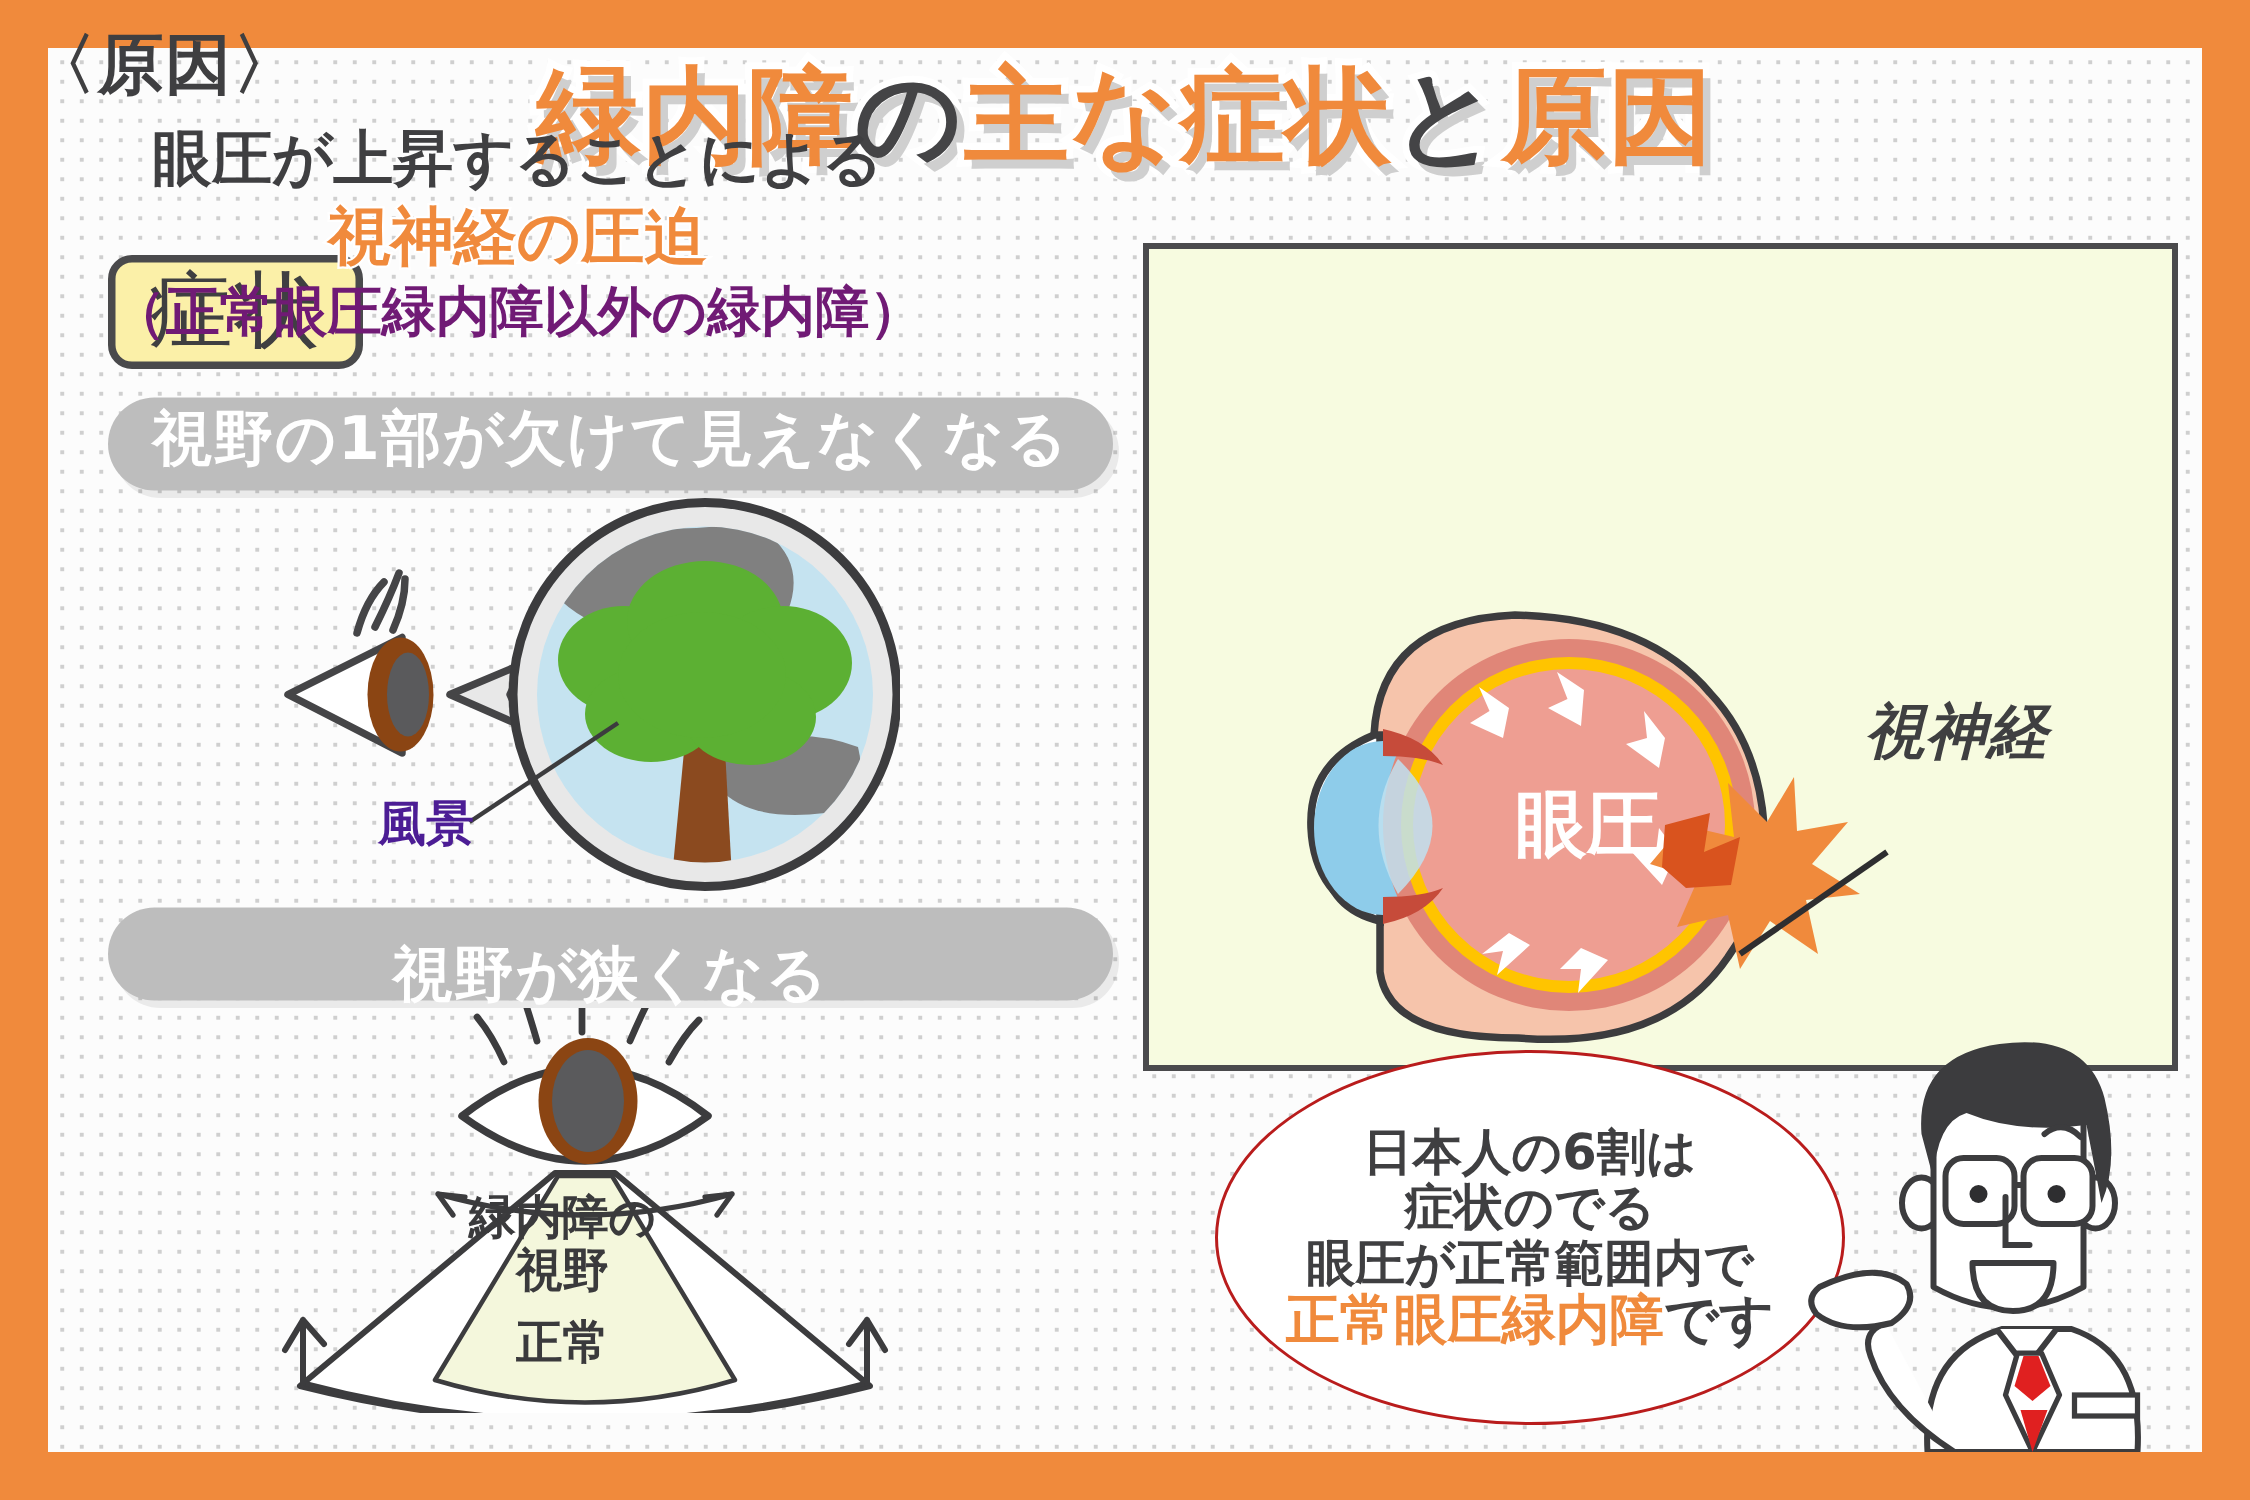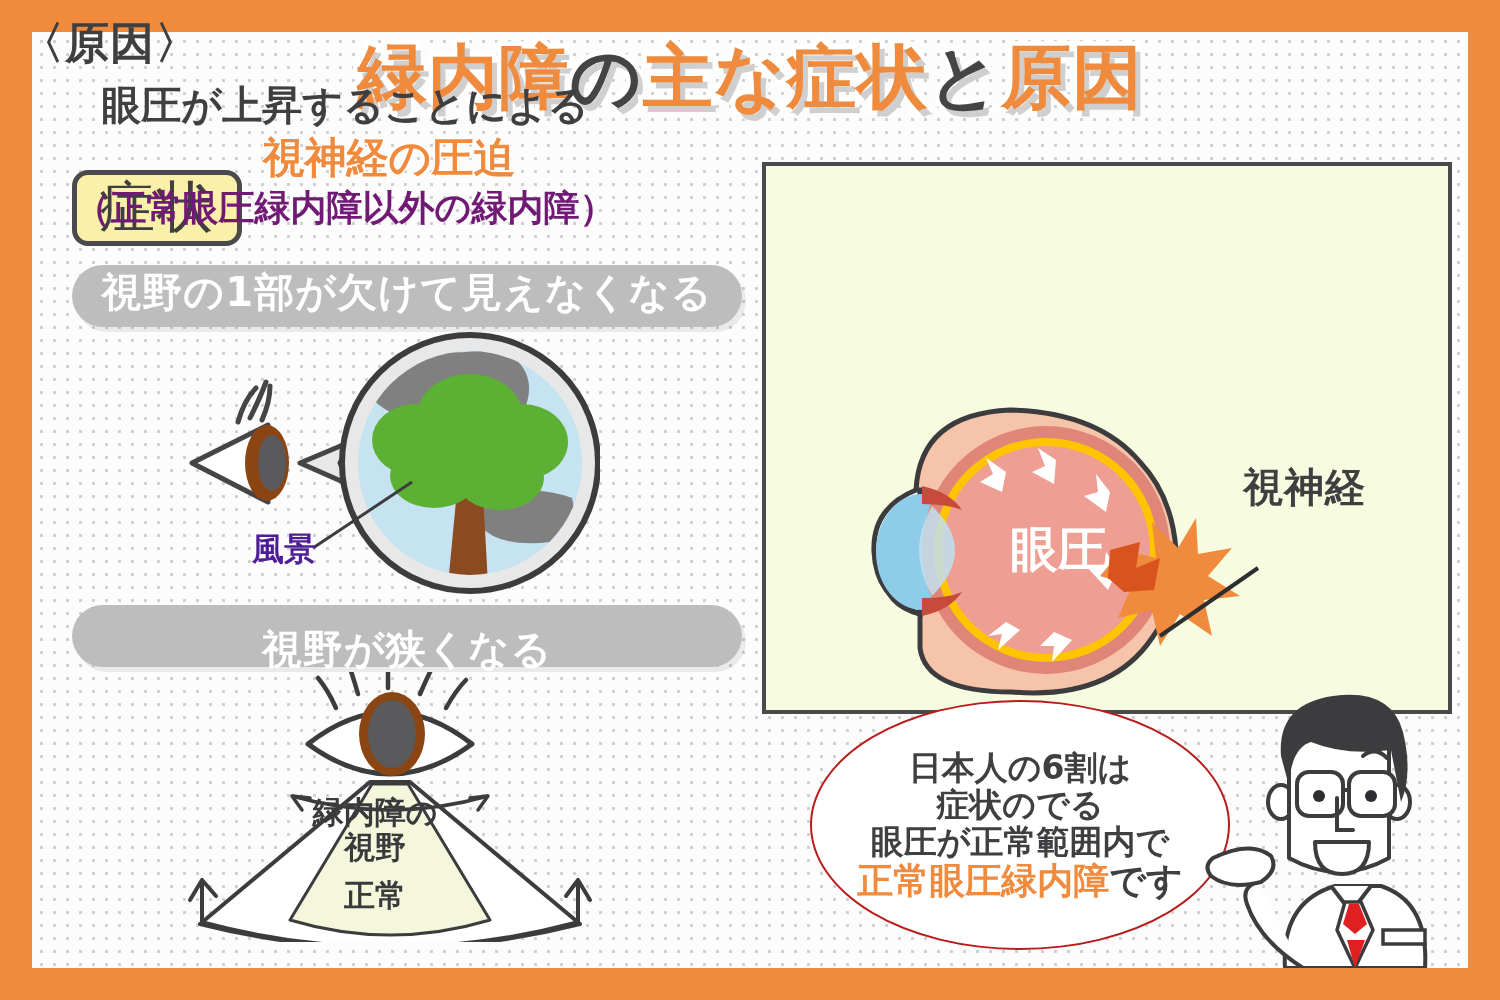--- a/index.html
+++ b/index.html
@@ -91,29 +91,29 @@
     left:20px; top:14px;
     font-size:44px; font-weight:bold; color:#3F3F41; letter-spacing:1px;
   }
   #cause-l1 {
     left:0; top:78px; width:690px; text-align:center;
     font-size:40px; font-weight:bold; color:#3F3F41;
   }
   #cause-l2 {
     left:0; top:130px; width:690px; text-align:center;
     font-size:42px; font-weight:bold; color:#F08A3C;
-    -webkit-text-stroke:3px #FFFFFF; paint-order:stroke fill;margin-left:44px;
+    -webkit-text-stroke:3px #FFFFFF; paint-order:stroke fill;
   }
   #cause-l3 {
     left:0; top:184px; width:690px; text-align:center;
     font-size:36px; font-weight:bold; color:#701a75;
   }
   #nerve-label {
     left:1243px; top:460px;
-    font-size:40px; font-weight:bold; color:#3F3F41; letter-spacing:1px;
+    font-size:40px; font-weight:bold; color:#3F3F41; letter-spacing:1px;font-style:italic;
   }
 
   
   #bubble {
     left:810px; top:700px;
     width:420px; height:250px;
     background:#FFFFFF;
     border:2px solid #b91c1c;
     border-radius:50% / 50%;
     display:flex; flex-direction:column;

